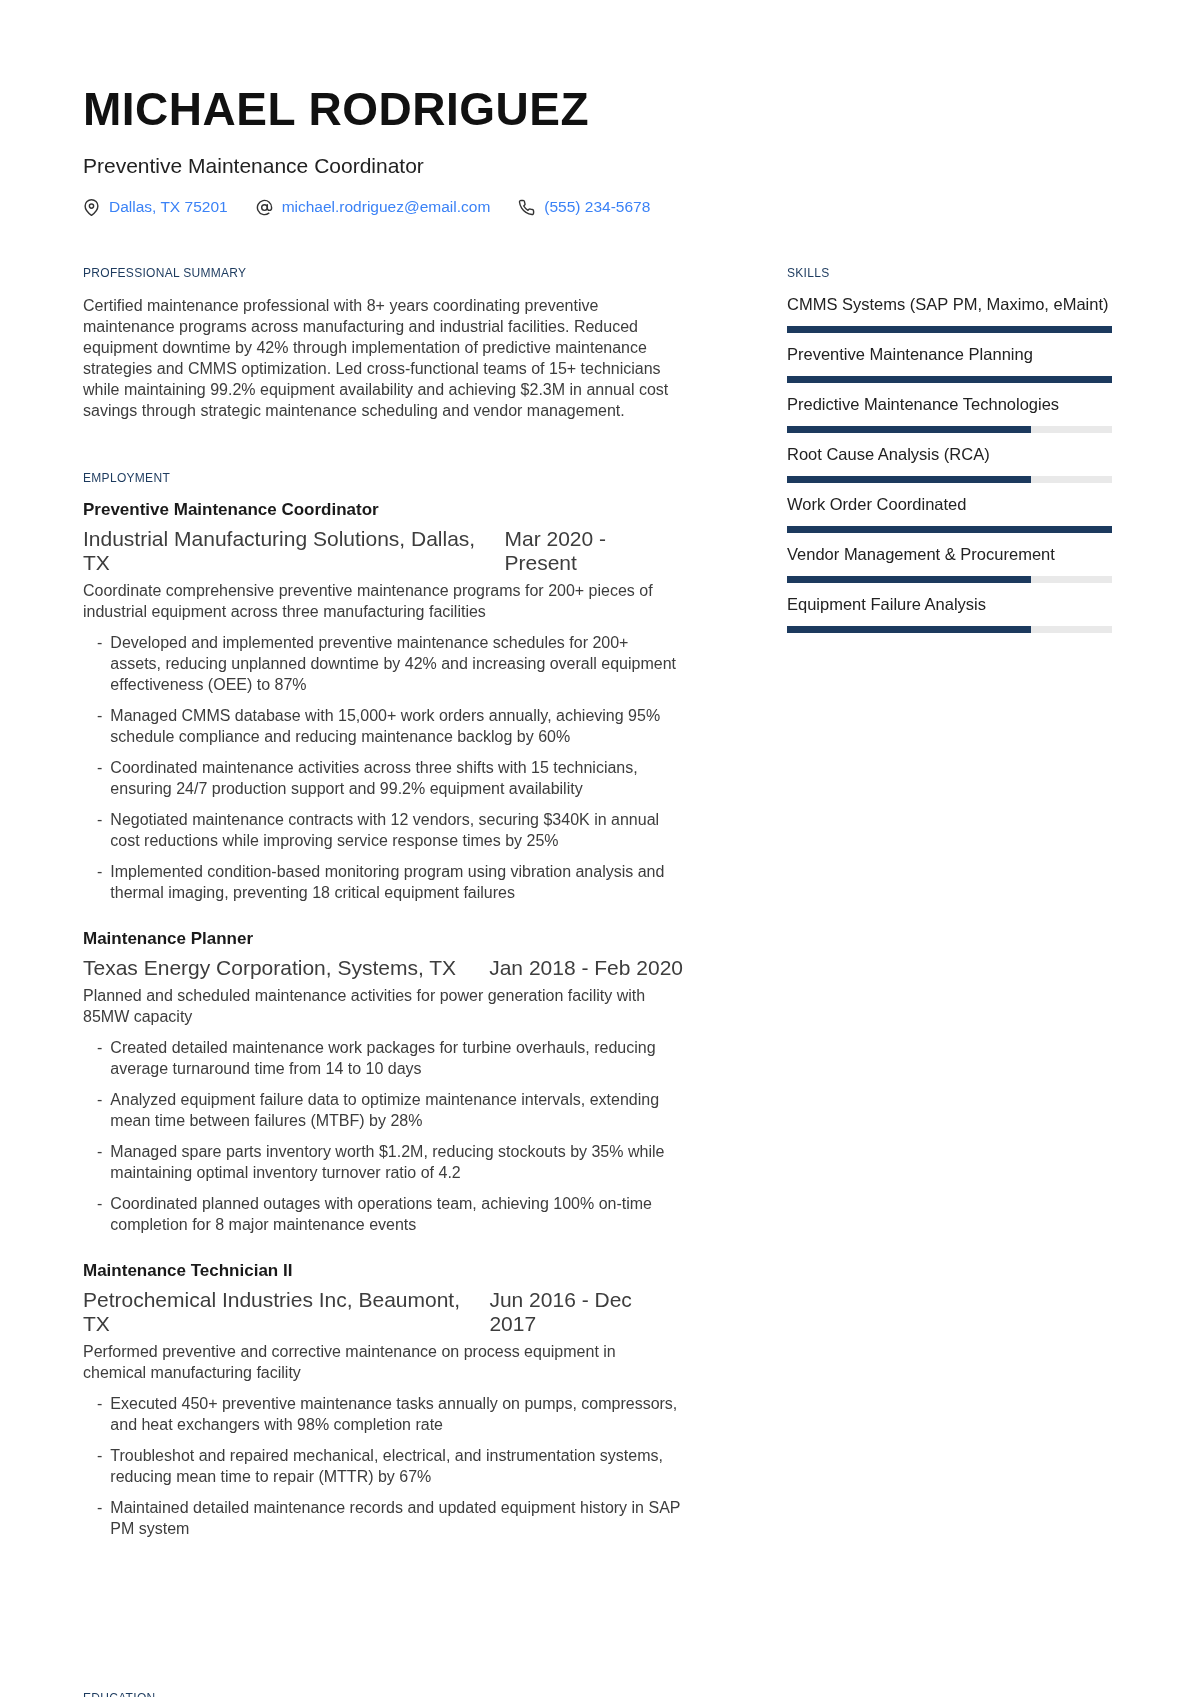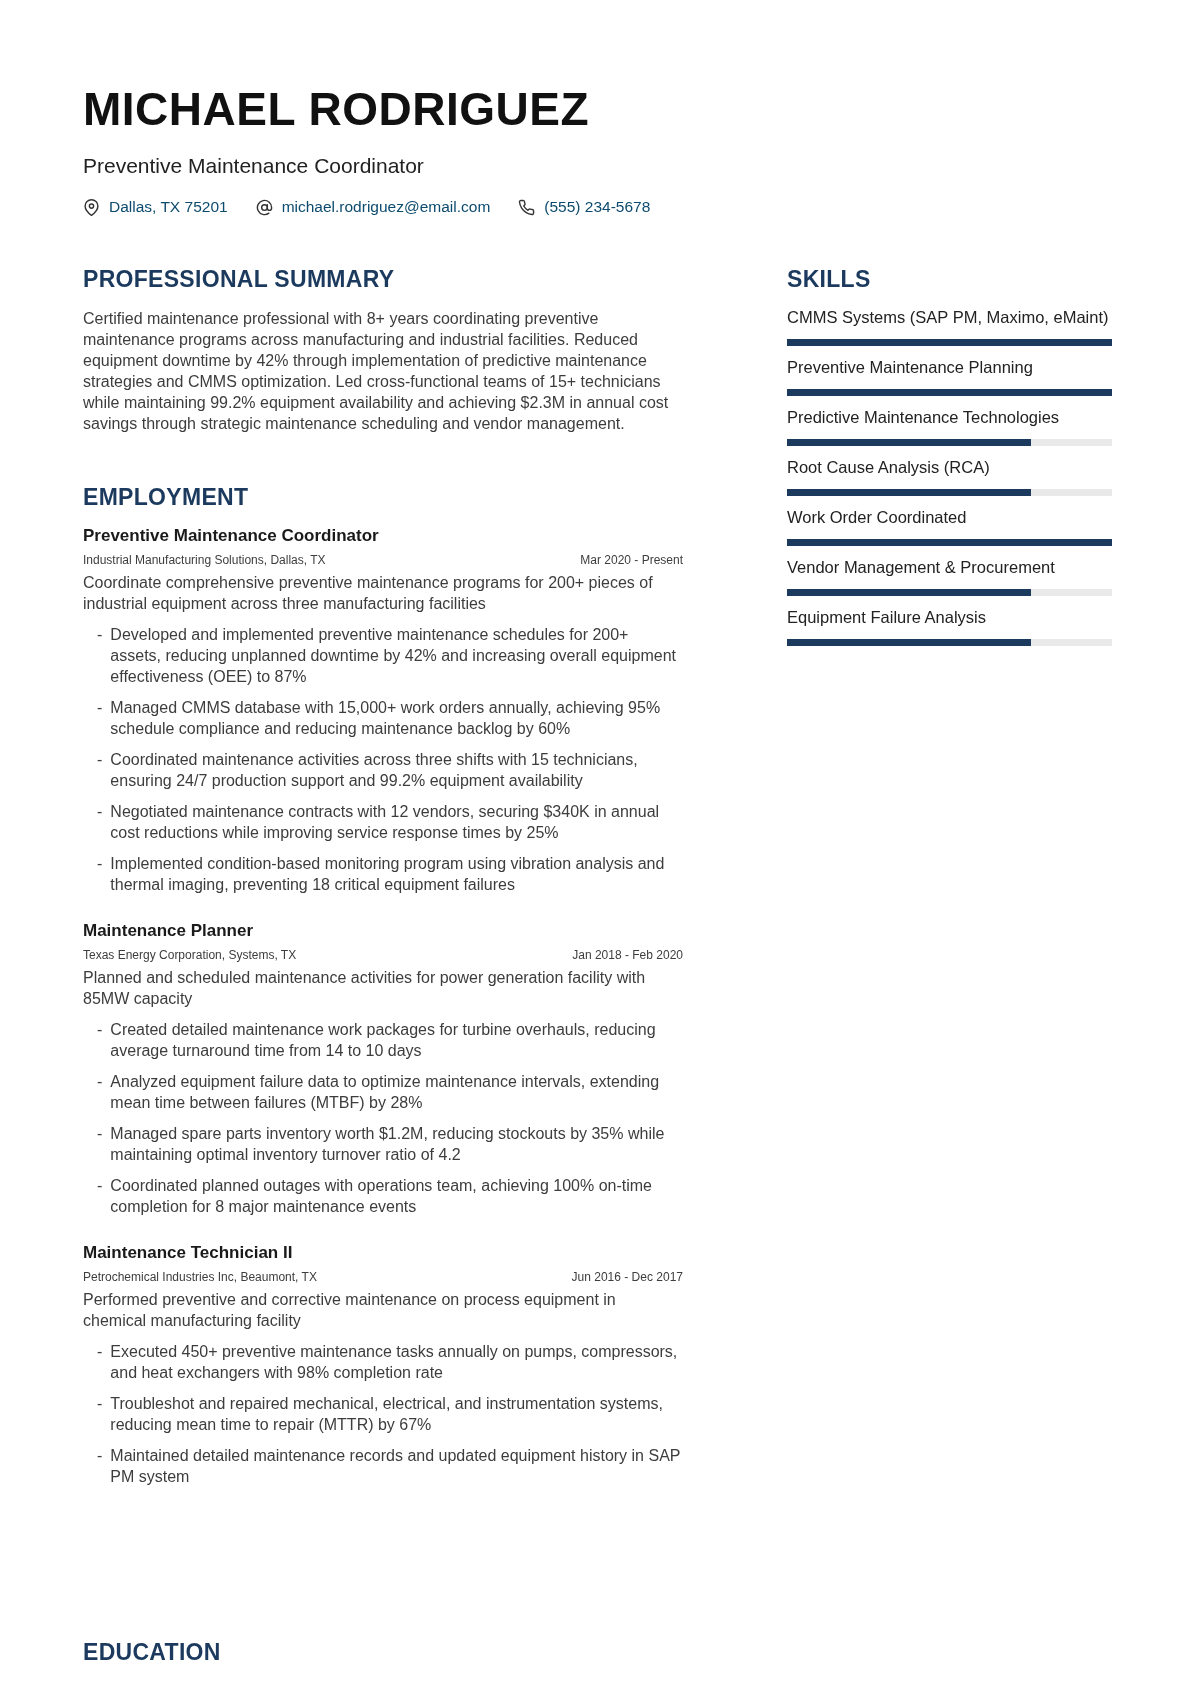--- a/index.html
+++ b/index.html
@@ -20,47 +20,47 @@
   .name {
     font-size: 46px; font-weight: 700; color: #111111;
     line-height: 1.0; margin: 0; letter-spacing: 0.5px;
   }
   .job-title-header {
     font-size: 21px; font-weight: 400; color: #222222;
     margin-top: 22px;
   }
   .contact-row {
     display: flex; align-items: center; gap: 28px;
-    margin-top: 20px; font-size: 15.5px; color: #0c4a6e;
+    margin-top: 20px; font-size: 15.5px; color: #3b82f6;
   }
   .contact-item { display: flex; align-items: center; gap: 9px; }
   .contact-item svg { display: block; }
   
   .columns { display: flex; gap: 104px; margin-top: 50px; }
   .col-left { width: 600px; flex: 0 0 600px; }
   .col-right { width: 325px; flex: 0 0 325px; }
   
   .section-heading {
-    font-size: 23px; font-weight: 700; color: #1c3a5e;
+    font-size: 12px; font-weight: 400; color: #1c3a5e;
     letter-spacing: 0.3px; margin: 0 0 15px 0;
   }
   .summary-text {
     font-size: 16px; line-height: 21px; color: #3d3d3d; margin: 0;
   }
   .section { margin-top: 50px; }
   .section:first-child { margin-top: 0; }
   
   .job { margin-bottom: 26px; }
   .job:last-child { margin-bottom: 17px; }
   .job-title {
     font-size: 17px; font-weight: 700; color: #1a1a1a; margin: 0 0 7px 0;
   }
   .job-meta {
     display: flex; justify-content: space-between; align-items: baseline;
-    font-size: 12px; color: #3d3d3d; margin-bottom: 5px;
+    font-size: 21px; color: #3d3d3d; margin-bottom: 5px;
   }
   .job-desc {
     font-size: 16px; line-height: 21px; color: #3d3d3d; margin: 0 0 10px 0;
   }
   ul.bullets { list-style: none; margin: 0; padding: 0; }
   ul.bullets li {
     display: flex; gap: 8px; padding-left: 14px; margin-bottom: 10px;
     font-size: 16px; line-height: 21px; color: #3d3d3d;
   }
   ul.bullets li::before { content: "-"; flex: 0 0 auto; }

